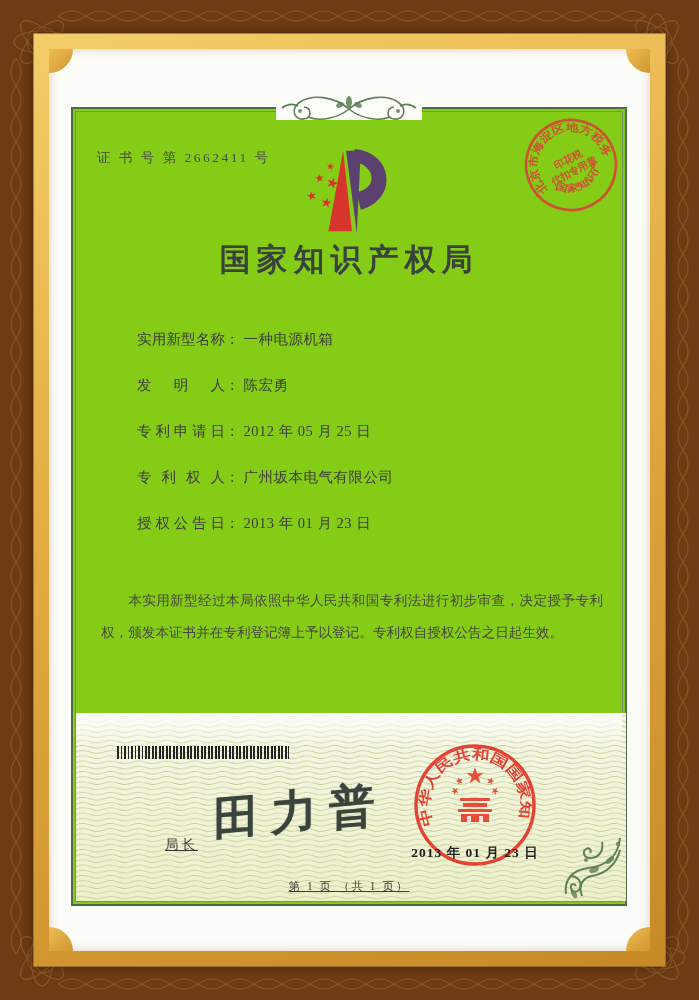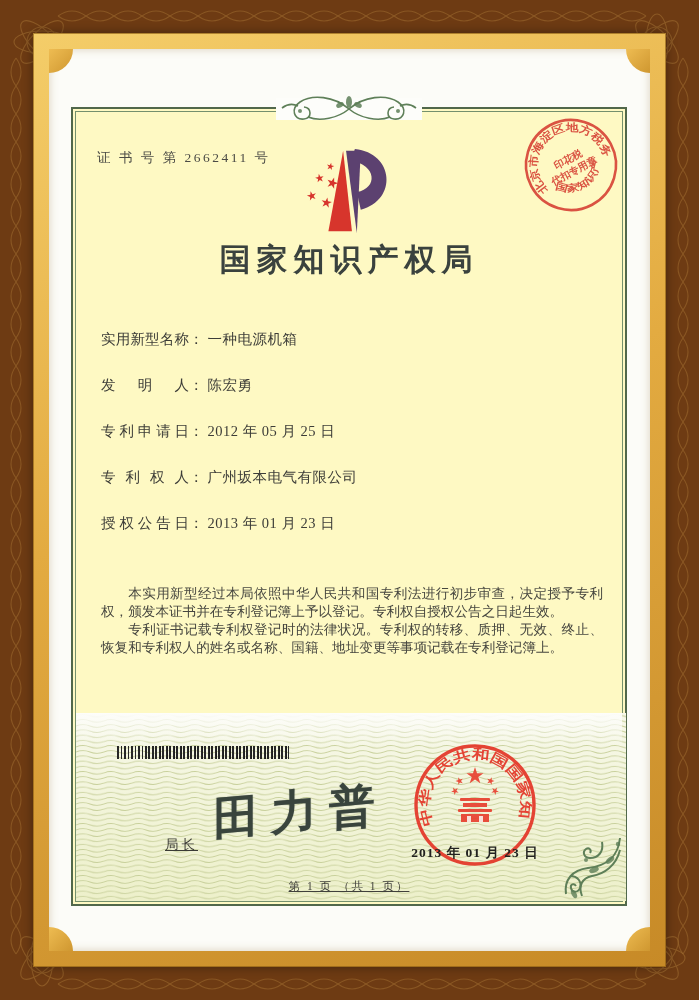--- a/index.html
+++ b/index.html
@@ -20,21 +20,21 @@
     box-shadow: inset 0 0 10px rgba(125,94,34,.28);
   }
   .notch { position:absolute; width:24px; height:24px; background:linear-gradient(135deg,#eebc52,#cf9730); }
   .notch.tl { left:49px; top:49px;  border-bottom-right-radius:100%; }
   .notch.tr { right:49px; top:49px; border-bottom-left-radius:100%; }
   .notch.bl { left:49px; bottom:49px; border-top-right-radius:100%; }
   .notch.br { right:49px; bottom:49px; border-top-left-radius:100%; }
 
   .paper {
     position:absolute; left:71px; top:107px; width:556px; height:799px;
-    background:#fef9c3; border:2px solid #51684b; box-sizing:border-box;
+    background:#84cc16; border:2px solid #51684b; box-sizing:border-box;
   }
   .paper::before { content:""; position:absolute; inset:2px; border:1px solid #74906d; pointer-events:none; }
 
   .top-flourish { position:absolute; left:50%; top:-21px; transform:translateX(-50%); }
 
   .band { position:absolute; left:3px; right:3px; bottom:3px; height:188px; }
   .band svg { position:absolute; inset:0; }
   .band-fade { position:absolute; left:0; right:0; top:0; height:34px;
     background:linear-gradient(180deg,#fdfdfa 0%,rgba(253,253,250,0) 100%); }
 
@@ -42,27 +42,27 @@
   .logo { position:absolute; left:226px; top:34px; }
   .tax-stamp { position:absolute; left:446px; top:4px; transform:rotate(-28deg); opacity:.92; }
 
   .title {
     position:absolute; left:0; right:0; top:130px; text-align:center;
     font-size:31px; font-weight:700; letter-spacing:6px; color:#3a423e;
   }
 
   .fields { position:absolute; left:28px; top:221px; }
   .field-row { height:46px; font-size:14.5px; color:#3d3d38; }
-  .f-label { display:inline-block; width:88px; text-align:justify; text-align-last:justify; }
+  .f-label { display:inline-block; width:88px; text-align:justify; text-align-last:justify;margin-left:36px; }
   .f-colon { padding-right:4px; }
   .f-value { letter-spacing:.5px;text-align:right; }
 
   .body-text {
     position:absolute; left:28px; width:502px; top:476px;
-    font-size:13.6px; line-height:18px; text-align:justify; color:#46463f;
+    font-size:13.6px; line-height:32px; text-align:justify; color:#46463f;
   }
   .body-text p { margin:0; text-indent:2em; }
 
   .barcode {
     position:absolute; left:44px; top:637px; width:172px; height:13px;
     background:
       repeating-linear-gradient(90deg,#262626 0 1.5px,transparent 1.5px 3.5px),
       repeating-linear-gradient(90deg,#1d1d1d 0 2px,transparent 2px 7px);
   }
 
@@ -207,21 +207,20 @@
       <div class="field-row">
         <span class="f-label">专利权人</span><span class="f-colon">：</span><span class="f-value">广州坂本电气有限公司</span>
       </div>
       <div class="field-row">
         <span class="f-label">授权公告日</span><span class="f-colon">：</span><span class="f-value">2013 年 01 月 23 日</span>
       </div>
     </div>
 
     <div class="body-text">
       <p>本实用新型经过本局依照中华人民共和国专利法进行初步审查，决定授予专利权，颁发本证书并在专利登记簿上予以登记。专利权自授权公告之日起生效。</p>
-      <p>专利证书记载专利权登记时的法律状况。专利权的转移、质押、无效、终止、恢复和专利权人的姓名或名称、国籍、地址变更等事项记载在专利登记簿上。</p>
     </div>
 
     <div class="barcode"></div>
 
     <div class="sig-label">局长</div>
     <div class="sig-name">田力普</div>
 
     <svg class="seal" width="140" height="140" viewBox="0 0 140 140">
       <defs>
         <path id="sealRing" d="M28.3,89.4 A46,46 0 1 1 111.7,89.4" fill="none"></path>

